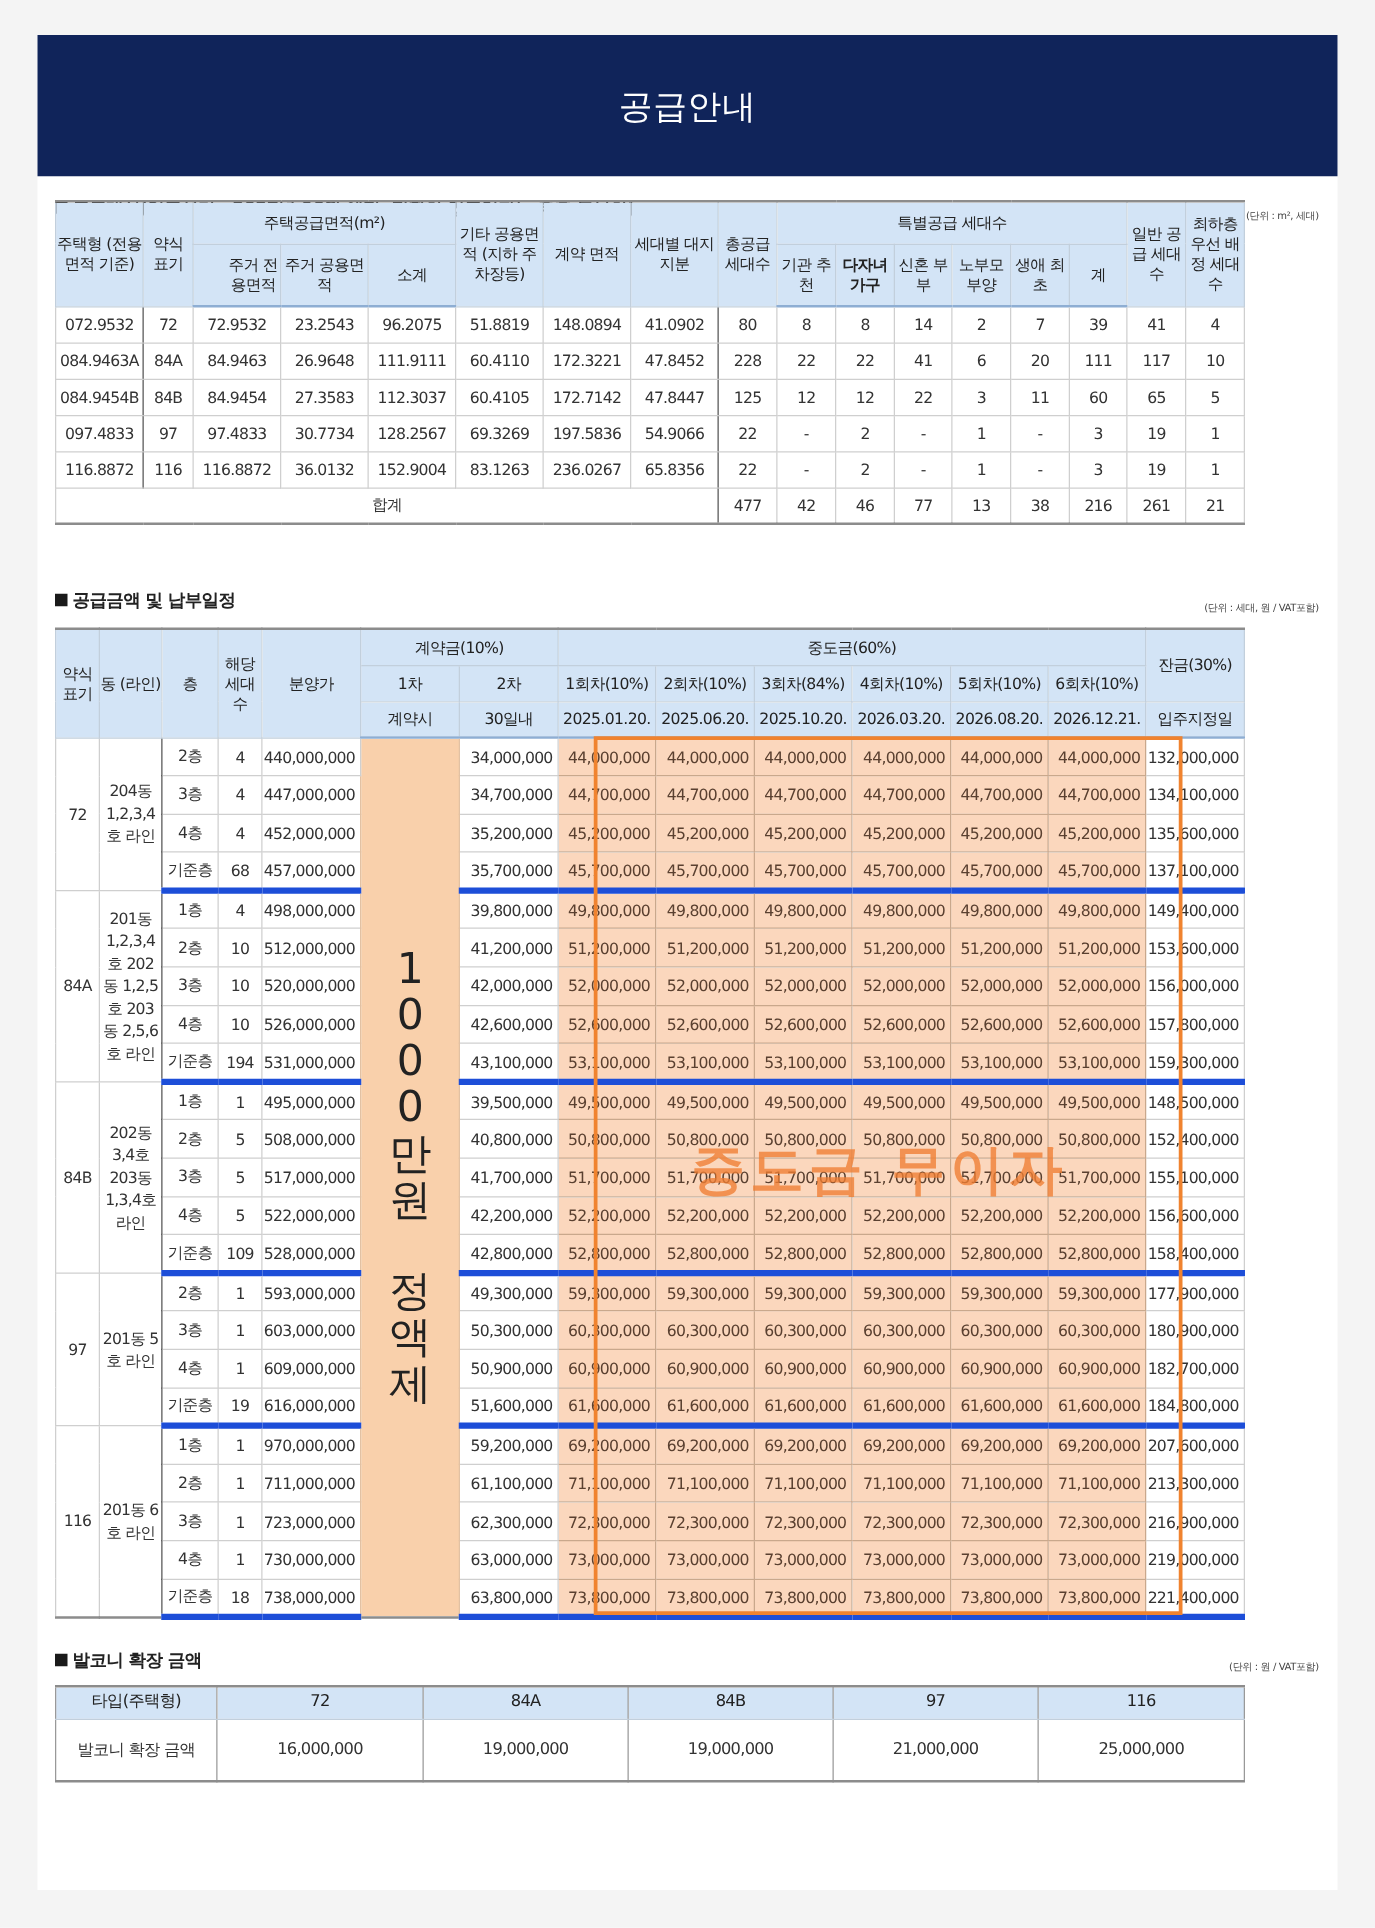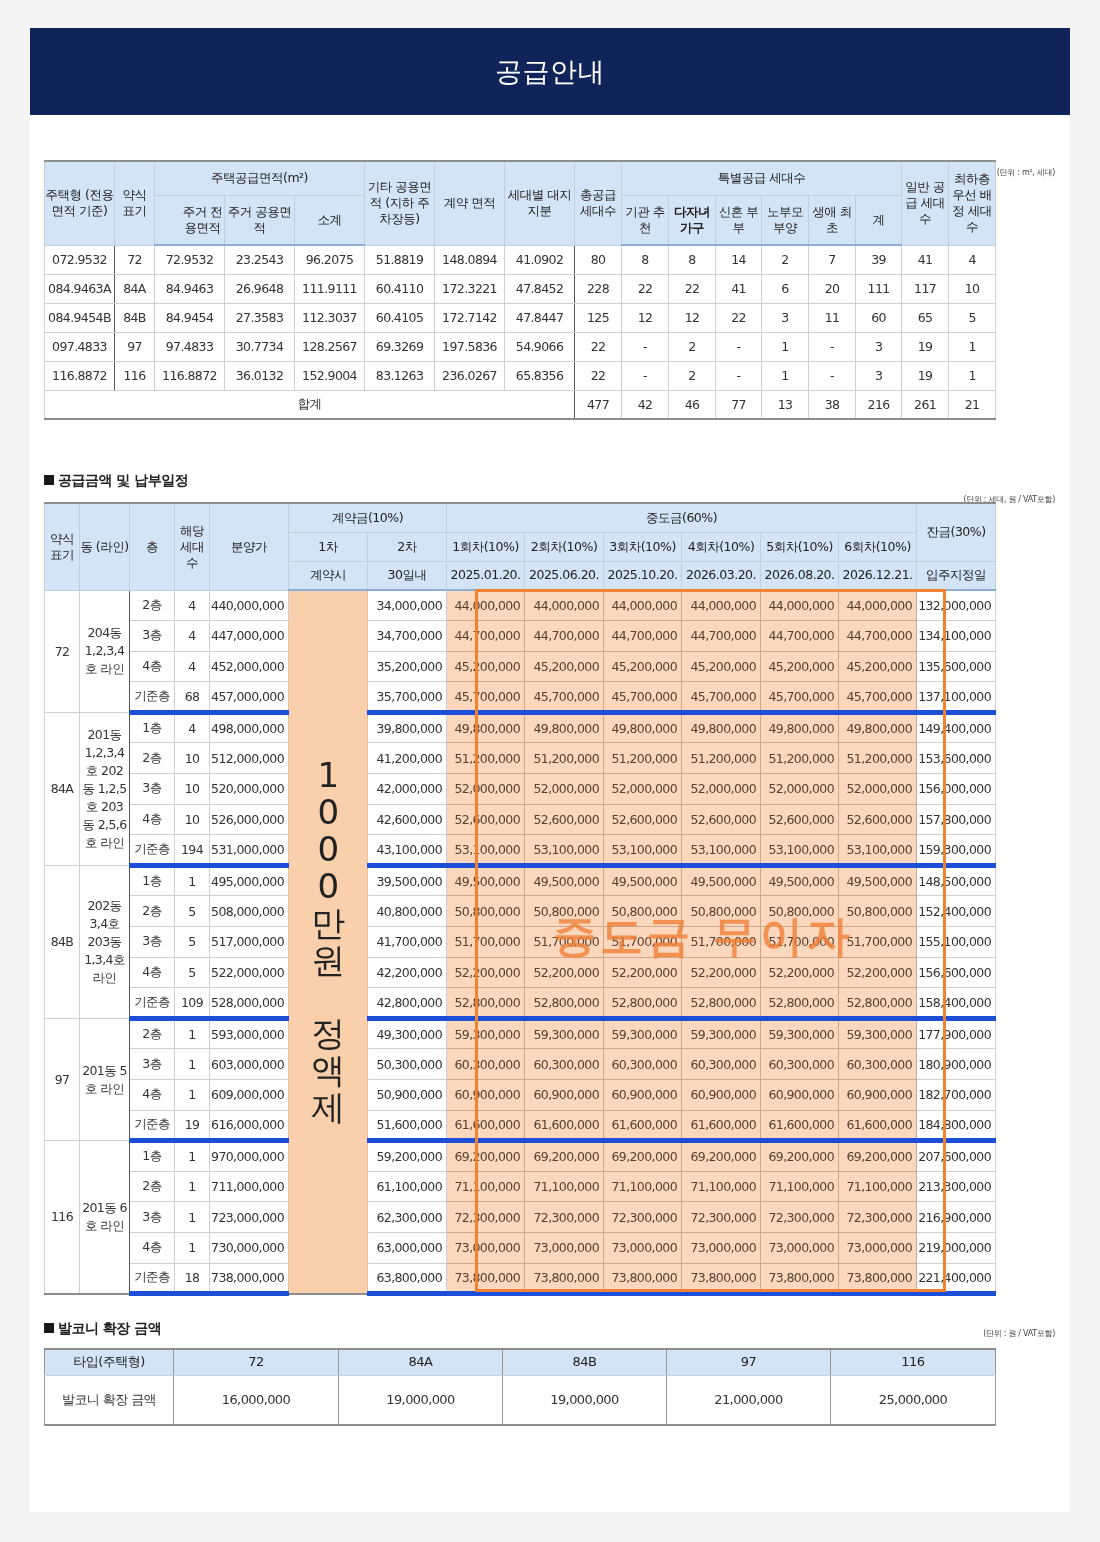--- a/index.html
+++ b/index.html
@@ -1,20 +1,20 @@
 <!DOCTYPE html>
 <html><head>
 <meta charset="utf-8">
 <style>
   * { box-sizing: border-box; margin: 0; padding: 0; }
   html, body { width: 1100px; height: 1542px; background: #f4f4f4; overflow: hidden; }
   body { font-family: "DejaVu Sans", "Liberation Sans", sans-serif; color: #333; position: relative; }
 
   .card { position: absolute; left: 30px; top: 28px; width: 1040px; height: 1484px; background: #ffffff; }
-  .title-bar { position: absolute; left: 0; top: 0; width: 1040px; height: 87px; background: #10245a;
+  .title-bar { position: absolute; left: 0; top: 0; width: 1040px; height: 113px; background: #10245a;
     color: #fff; font-size: 27px; display: flex; align-items: center; justify-content: center; letter-spacing: 0.5px; }
 
   .section-title { position: absolute; left: 44px; font-size: 14px; font-weight: bold; color: #222; letter-spacing: -0.5px; }
   .section-title .sq { display: inline-block; width: 10px; height: 10px; background: #1a1a1a; margin-right: 4px; vertical-align: 0px; }
   .unit { position: absolute; right: 45px; font-size: 8px; color: #444; letter-spacing: -0.3px; }
 
   table { border-collapse: collapse; position: absolute; left: 44px; table-layout: fixed; }
   td, th { text-align: center; vertical-align: middle; font-weight: normal; padding: 0; white-space: nowrap; overflow: hidden; }
   th { background: #d3e4f6; color: #222; font-size: 12.5px; line-height: 16px; border: 1px solid #c2cfdc; letter-spacing: -0.5px; }
   td { font-size: 12.5px; color: #333; border: 1px solid #cfcfcf; letter-spacing: -0.6px; }
@@ -215,21 +215,21 @@
         <td>216</td>
         <td>261</td>
         <td>21</td>
       </tr>
     </tbody>
 </table>
 
 <div class="section-title" style="top:472px;">
   <span class="sq"></span><span>공급금액 및 납부일정</span>
 </div>
-<div class="unit" style="top:481px;margin-top:13px;">(단위 : 세대, 원 / VAT포함)</div>
+<div class="unit" style="top:481px;">(단위 : 세대, 원 / VAT포함)</div>
 
 <table id="t2" style="top:502px;">
   <colgroup>
     <col style="width:35px">
       <col style="width:50px">
       <col style="width:45px">
       <col style="width:35px">
       <col style="width:79px">
       <col style="width:79px">
       <col style="width:79px">
@@ -250,21 +250,21 @@
       <th rowspan="3">분양가</th>
       <th colspan="2">계약금(10%)</th>
       <th colspan="6">중도금(60%)</th>
       <th rowspan="2">잔금(30%)</th>
     </tr>
     <tr>
       <th>1차</th>
       <th>2차</th>
       <th>1회차(10%)</th>
       <th>2회차(10%)</th>
-      <th>3회차(10%)</th>
+      <th>3회차(84%)</th>
       <th>4회차(10%)</th>
       <th>5회차(10%)</th>
       <th>6회차(10%)</th>
     </tr>
     <tr>
       <th>계약시</th>
       <th>30일내</th>
       <th>2025.01.20.</th>
       <th>2025.06.20.</th>
       <th>2025.10.20.</th>

